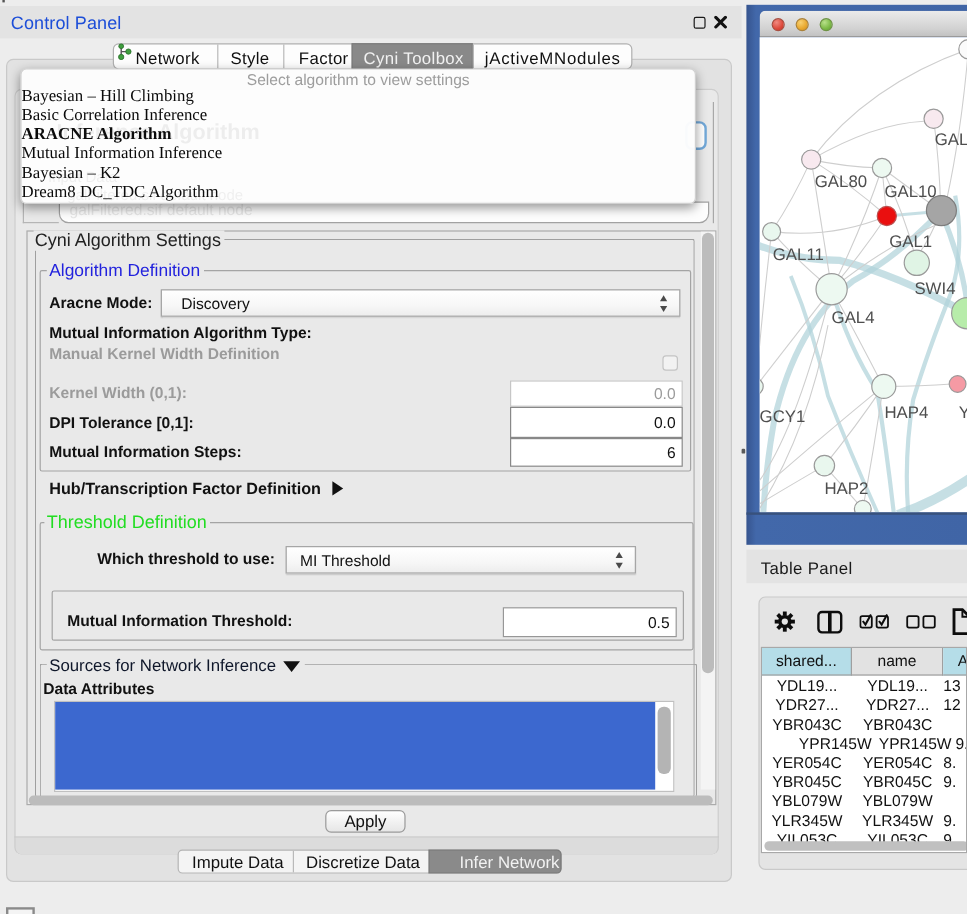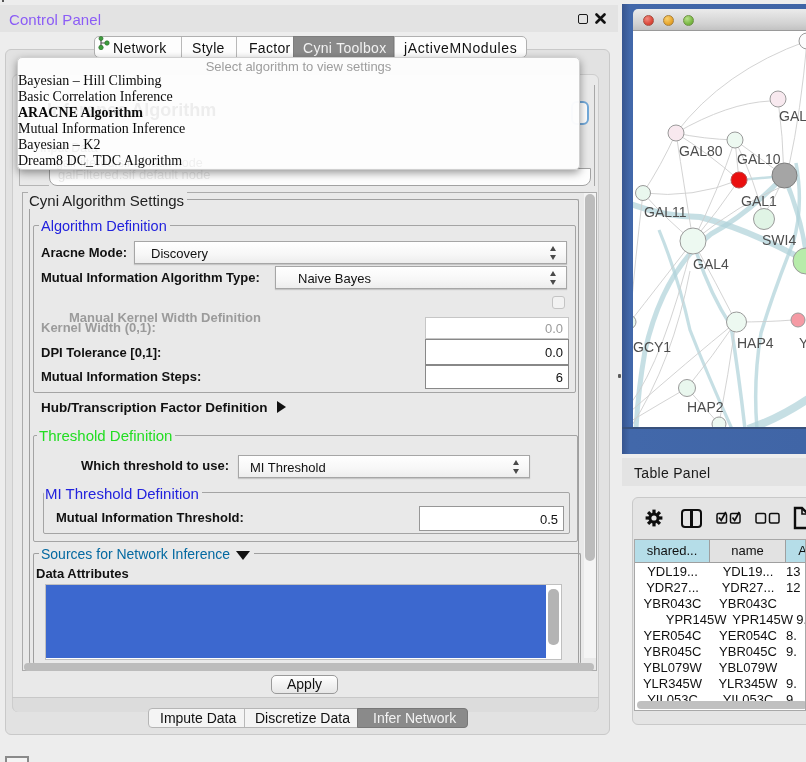--- a/index.html
+++ b/index.html
@@ -17,21 +17,21 @@
 .field .ft{position:absolute;right:5px;top:50%;transform:translateY(-50%);font-size:13px;color:#111;}
 .gt{position:absolute;font-size:15px;background:#e9e9e9;padding:0 3px;white-space:nowrap;}
 </style>
 </head>
 <body>
 <div id="app">
 
   <div class="abs" style="left:2px;top:0;width:2px;height:2px;background:#555;"></div>
 
   <div class="abs" style="left:0;top:5px;width:618px;height:27px;background:#e3e3e3;"></div>
-  <div class="abs" style="left:9px;top:11px;font-size:15px;letter-spacing:0.1px;color:#8b5cf6;">Control Panel</div>
+  <div class="abs" style="left:9px;top:11px;font-size:15px;letter-spacing:0.1px;color:#1d4ed8;">Control Panel</div>
   <div class="abs" style="left:578px;top:14px;width:8px;height:8px;border:1.5px solid #1a1a1a;border-radius:2px;"></div>
   <svg class="abs" style="left:595px;top:13px;" width="11" height="11" viewBox="0 0 11 11">
     <path d="M1.5 1.5 L9.5 9.5 M9.5 1.5 L1.5 9.5" stroke="#111" stroke-width="2.6" stroke-linecap="round"></path>
   </svg>
 
   <div class="abs" style="left:5px;top:49px;width:605px;height:686px;background:#e2e2e2;border:1px solid #c9c9c9;border-radius:6px;box-sizing:border-box;"></div>
 
   <div class="abs" style="left:12px;top:74px;width:587px;height:638px;background:#e9e9e9;border:1px solid #cdcdcd;border-radius:6px;box-sizing:border-box;"></div>
 
   <div class="abs" style="left:12px;top:698px;width:587px;height:14px;background:#dcdcdc;border-radius:0 0 6px 6px;border-left:1px solid #cdcdcd;border-right:1px solid #cdcdcd;box-sizing:border-box;"></div>
@@ -68,25 +68,21 @@
 
   <div class="abs" style="left:33px;top:225px;width:541px;height:166px;border:1px solid #a4a4a4;border-radius:2px;"></div>
   <div class="gt" style="left:39px;top:218px;color:#2222dd;font-size:14.5px;padding:0 3px 0 2px;">Algorithm Definition</div>
 
   <div class="lbl abs" style="left:41px;top:245px;">Aracne Mode:</div>
   <div class="combo" style="left:134px;top:241px;width:431px;height:21px;">
       <span class="ct">Discovery</span>
       <span class="stepper"></span>
     </div>
   <div class="lbl abs" style="left:41px;top:270px;">Mutual Information Algorithm Type:</div>
-  <div class="combo" style="left:275px;top:266px;width:290px;height:21px;">
-      <span class="ct" style="left:22px;">Naive Bayes</span>
-      <span class="stepper"></span>
-    </div>
-  <div class="lbl abs dis" style="left:41px;top:310px;margin-left:28px;">Manual Kernel Width Definition</div>
+  <div class="lbl abs dis" style="left:41px;top:287px;">Manual Kernel Width Definition</div>
   <div class="abs" style="left:552px;top:296px;width:11px;height:11px;background:#f2f2f2;border:1px solid #c4c4c4;border-radius:3px;"></div>
   <div class="lbl abs dis" style="left:41px;top:320px;">Kernel Width (0,1):</div>
   <div class="field" style="left:425px;top:317px;width:142px;height:20px;border-color:#c6c6c6;">
       <span class="ft" style="color:#9b9b9b;">0.0</span>
     </div>
   <div class="lbl abs" style="left:41px;top:345px;">DPI Tolerance [0,1]:</div>
   <div class="field" style="left:425px;top:339px;width:142px;height:24px;border:1.5px solid #888;">
       <span class="ft">0.0</span>
     </div>
   <div class="lbl abs" style="left:41px;top:369px;">Mutual Information Steps:</div>
@@ -99,49 +95,48 @@
 
   <div class="abs" style="left:33px;top:435px;width:543px;height:105px;border:1px solid #a4a4a4;border-radius:2px;"></div>
   <div class="gt" style="left:37px;top:427px;color:#22dd22;padding:0 3px 0 2px;">Threshold Definition</div>
   <div class="lbl abs" style="left:81px;top:458px;">Which threshold to use:</div>
   <div class="combo" style="left:238px;top:455px;width:290px;height:21px;">
       <span class="ct" style="left:11px;">MI Threshold</span>
       <span class="stepper"></span>
     </div>
 
   <div class="abs" style="left:43px;top:492px;width:525px;height:40px;border:1px solid #a4a4a4;border-radius:2px;"></div>
-  <div class="gt" style="left:44px;top:485px;color:#2222dd;padding:0 3px 0 1px;">MI Threshold Definition</div>
   <div class="lbl abs" style="left:56px;top:510px;">Mutual Information Threshold:</div>
   <div class="field" style="left:419px;top:506px;width:143px;height:23px;border:1px solid #979797;">
       <span class="ft">0.5</span>
     </div>
 
   <div class="abs" style="left:33px;top:553px;width:546px;height:110px;border:1px solid #9f9f9f;border-bottom:none;border-radius:2px;"></div>
-  <div class="gt" style="left:39px;top:546px;color:#0369a1;font-size:14px;padding:0 24px 0 2px;text-align:center;">Sources for Network Inference</div>
+  <div class="gt" style="left:39px;top:546px;color:#0f172a;font-size:14px;padding:0 24px 0 2px;text-align:center;">Sources for Network Inference</div>
   <div class="abs" style="left:236px;top:551px;width:0;height:0;border-left:7px solid transparent;border-right:7px solid transparent;border-top:9px solid #111;"></div>
   <div class="lbl abs" style="left:36px;top:566px;font-size:13px;">Data Attributes</div>
   <div class="abs" style="left:45px;top:584px;width:517px;height:76px;background:#fff;border:1px solid #c0c0c0;box-sizing:border-box;"></div>
   <div class="abs" style="left:46px;top:585px;width:500px;height:73px;background:#3c68cf;"></div>
   <div class="abs" style="left:548px;top:589px;width:11px;height:56px;background:#b4b4b4;border-radius:5px;"></div>
 
   <div class="abs" style="left:584px;top:193px;width:12px;height:465px;background:#f4f4f4;"></div>
   <div class="abs" style="left:585px;top:194px;width:10px;height:367px;background:#bcbcbc;border-radius:5px;"></div>
 
   <div class="abs" style="left:24px;top:663px;width:570px;height:8px;background:#bcbcbc;border-radius:4px;"></div>
 
   <div class="abs" style="left:271px;top:675px;width:67px;height:19px;background:linear-gradient(#ffffff,#f2f2f2 50%,#e6e6e6);border:1px solid #9a9a9a;border-radius:5px;box-sizing:border-box;text-align:center;font-size:14px;color:#111;line-height:17px;">Apply</div>
 
   <div class="abs" style="left:12px;top:697px;width:587px;height:1px;background:#c8c8c8;"></div>
 
   <div class="abs" style="left:148px;top:708px;width:320px;height:20px;background:#f4f4f4;border:1px solid #b5b5b5;border-radius:4px;box-sizing:border-box;"></div>
   <div class="abs" style="left:244px;top:709px;width:1px;height:18px;background:#b9b9b9;"></div>
   <div class="abs" style="left:357px;top:708px;width:111px;height:20px;background:#8a8a8a;border:1px solid #787878;border-radius:0 4px 4px 0;box-sizing:border-box;"></div>
   <div class="abs" style="left:160px;top:710px;font-size:14px;color:#111;">Impute Data</div>
   <div class="abs" style="left:255px;top:710px;font-size:14px;color:#111;">Discretize Data</div>
-  <div class="abs" style="left:373px;top:710px;font-size:14px;color:#f2f2f2;">Infer Network</div>
+  <div class="abs" style="left:383px;top:710px;font-size:14px;color:#f2f2f2;">Infer Network</div>
 
   <div class="abs" style="left:5px;top:756px;width:20px;height:10px;background:#f4f4f4;border:2px solid #8a8a8a;"></div>
 
   <div class="abs" style="left:618px;top:374px;width:3px;height:4px;background:#5a5a5a;border-radius:1px;"></div>
 
   <div class="abs" style="left:622px;top:4px;width:184px;height:450px;background:linear-gradient(90deg,#36548e,#4268aa 8px,#4065a6);"></div>
 
   <div class="abs" style="left:633px;top:9px;width:173px;height:22px;background:linear-gradient(#ebebeb,#d2d2d2 70%,#c2c2c2);border-bottom:1px solid #9a9a9a;border-radius:5px 0 0 0;box-sizing:border-box;"></div>
   <div class="abs" style="left:643px;top:15px;width:11px;height:11px;border-radius:50%;background:radial-gradient(circle at 35% 30%,#f08a80,#dd4a3c 60%,#c23325);border:0.5px solid #a84f42;box-sizing:border-box;"></div>
   <div class="abs" style="left:663px;top:15px;width:11px;height:11px;border-radius:50%;background:radial-gradient(circle at 35% 30%,#f8d070,#e8a72e 60%,#cc8a1e);border:0.5px solid #ab823a;box-sizing:border-box;"></div>

